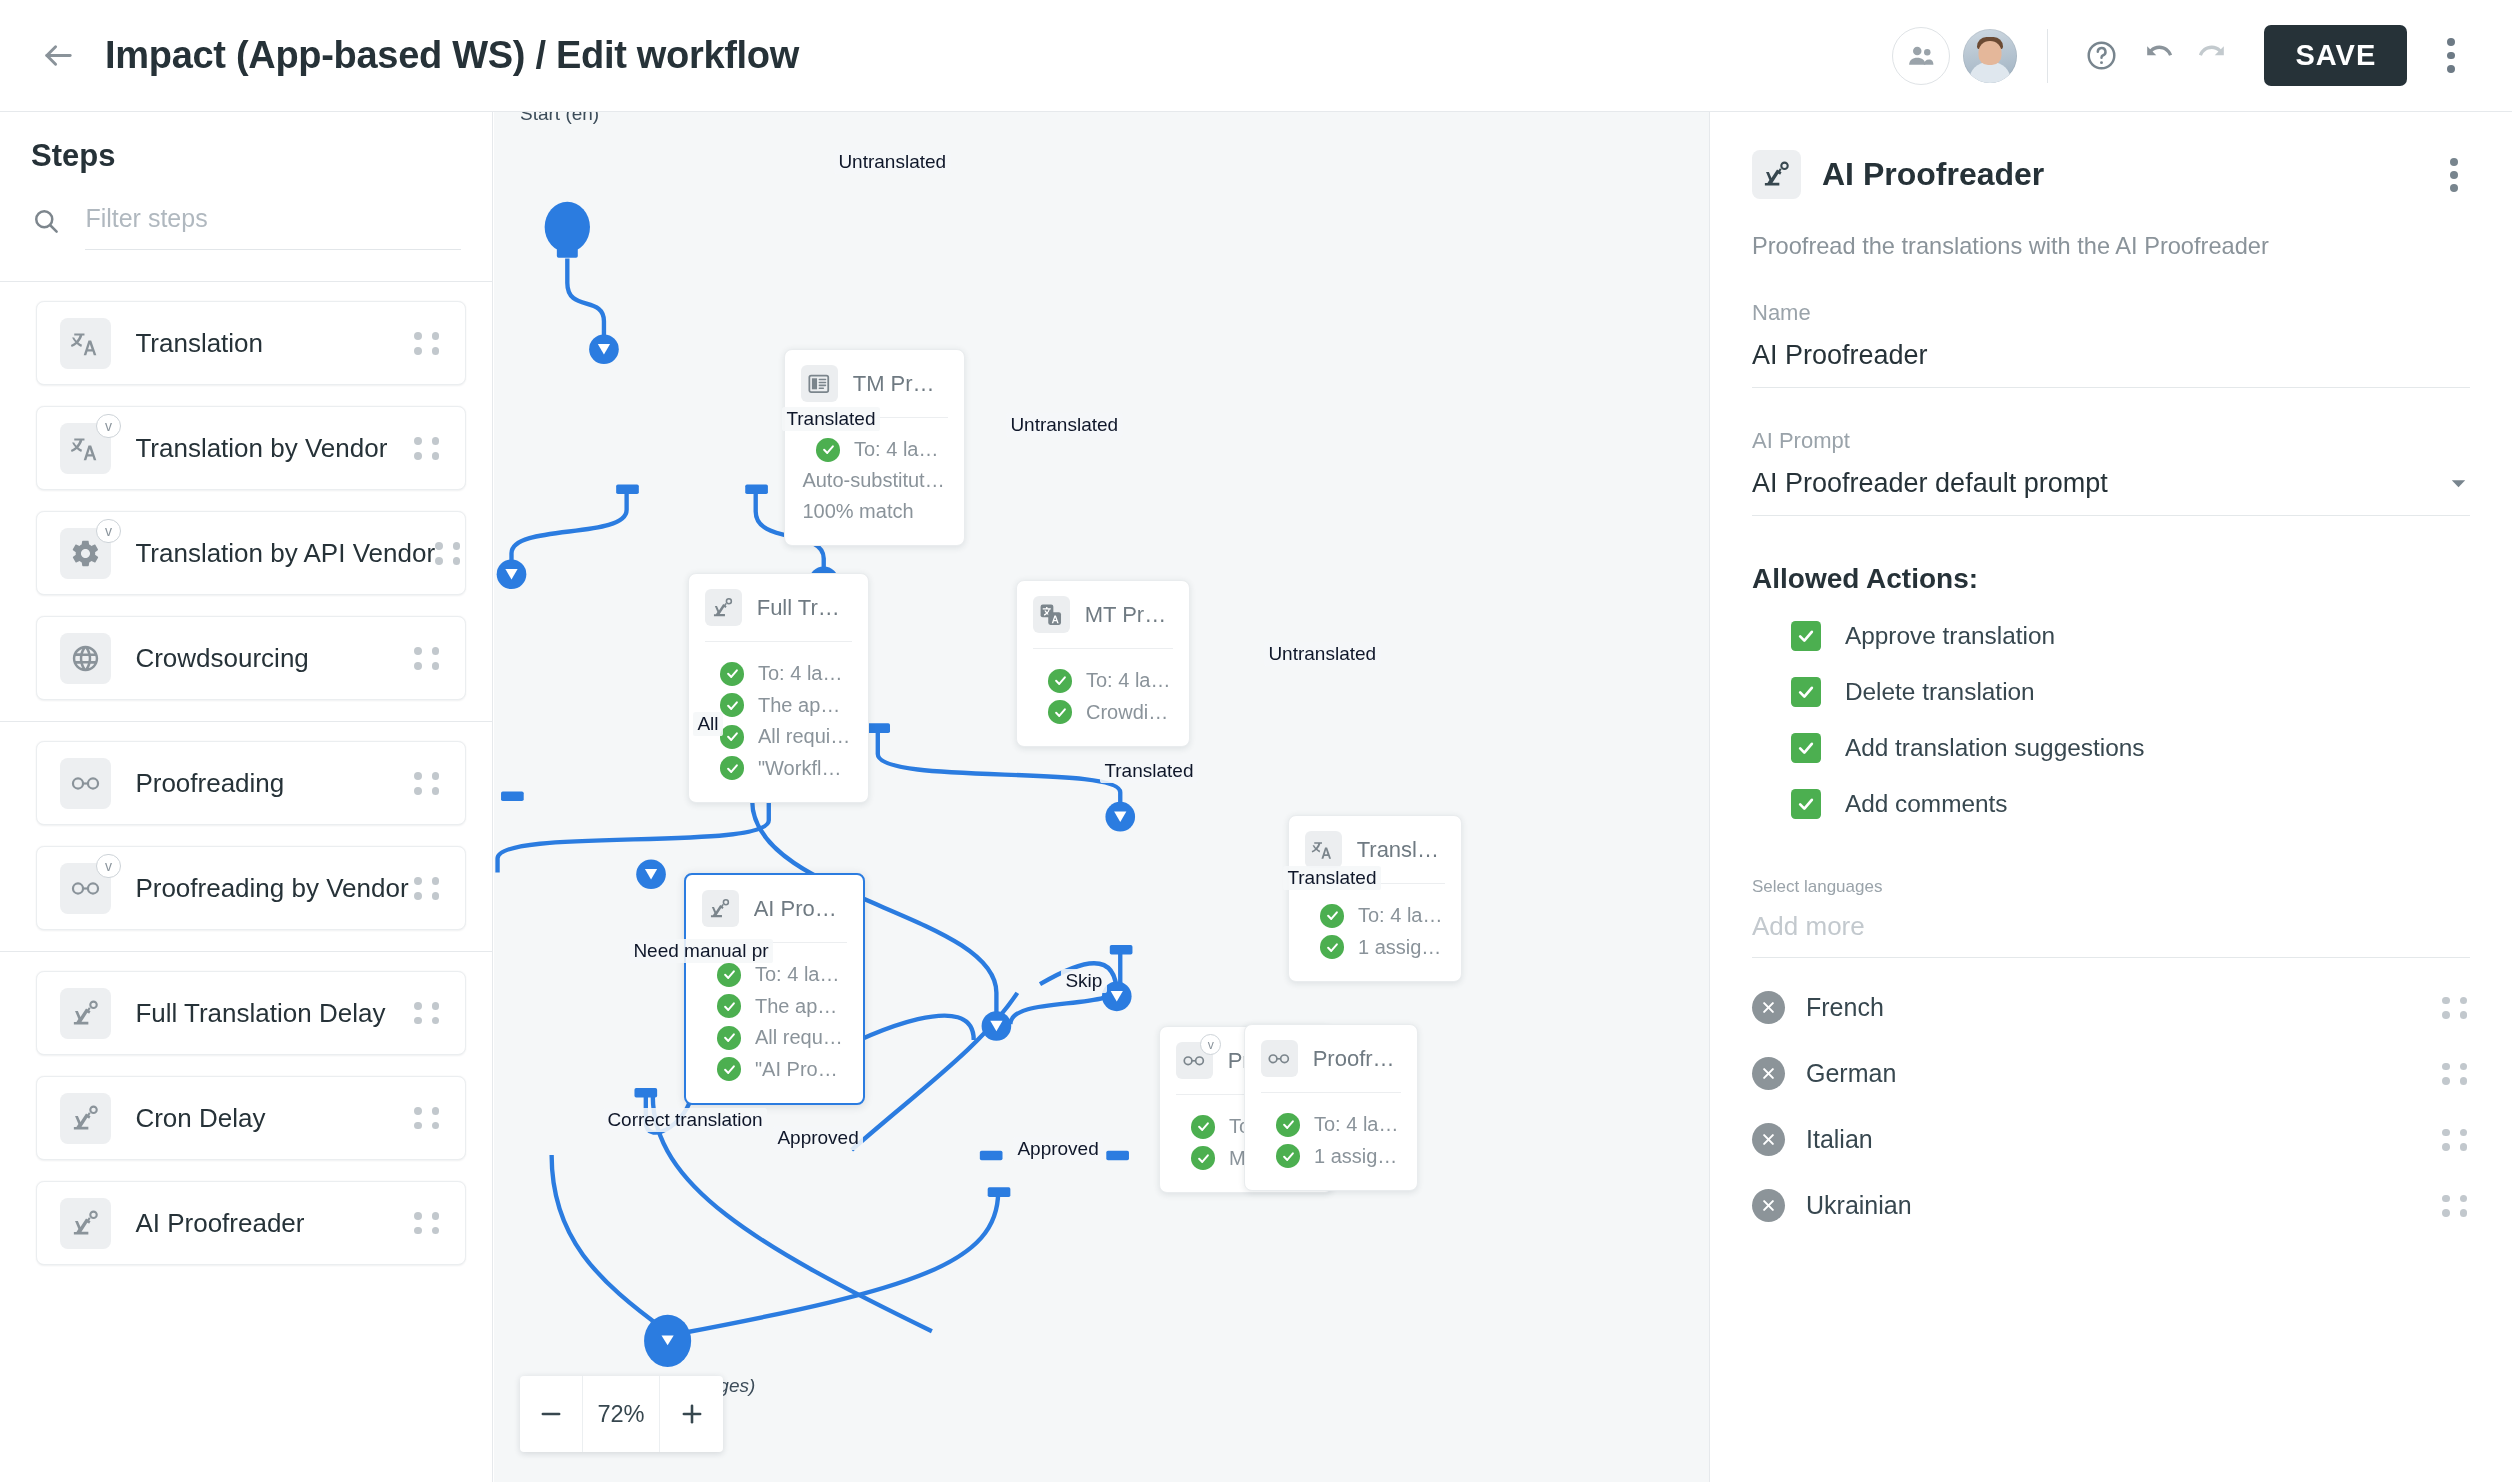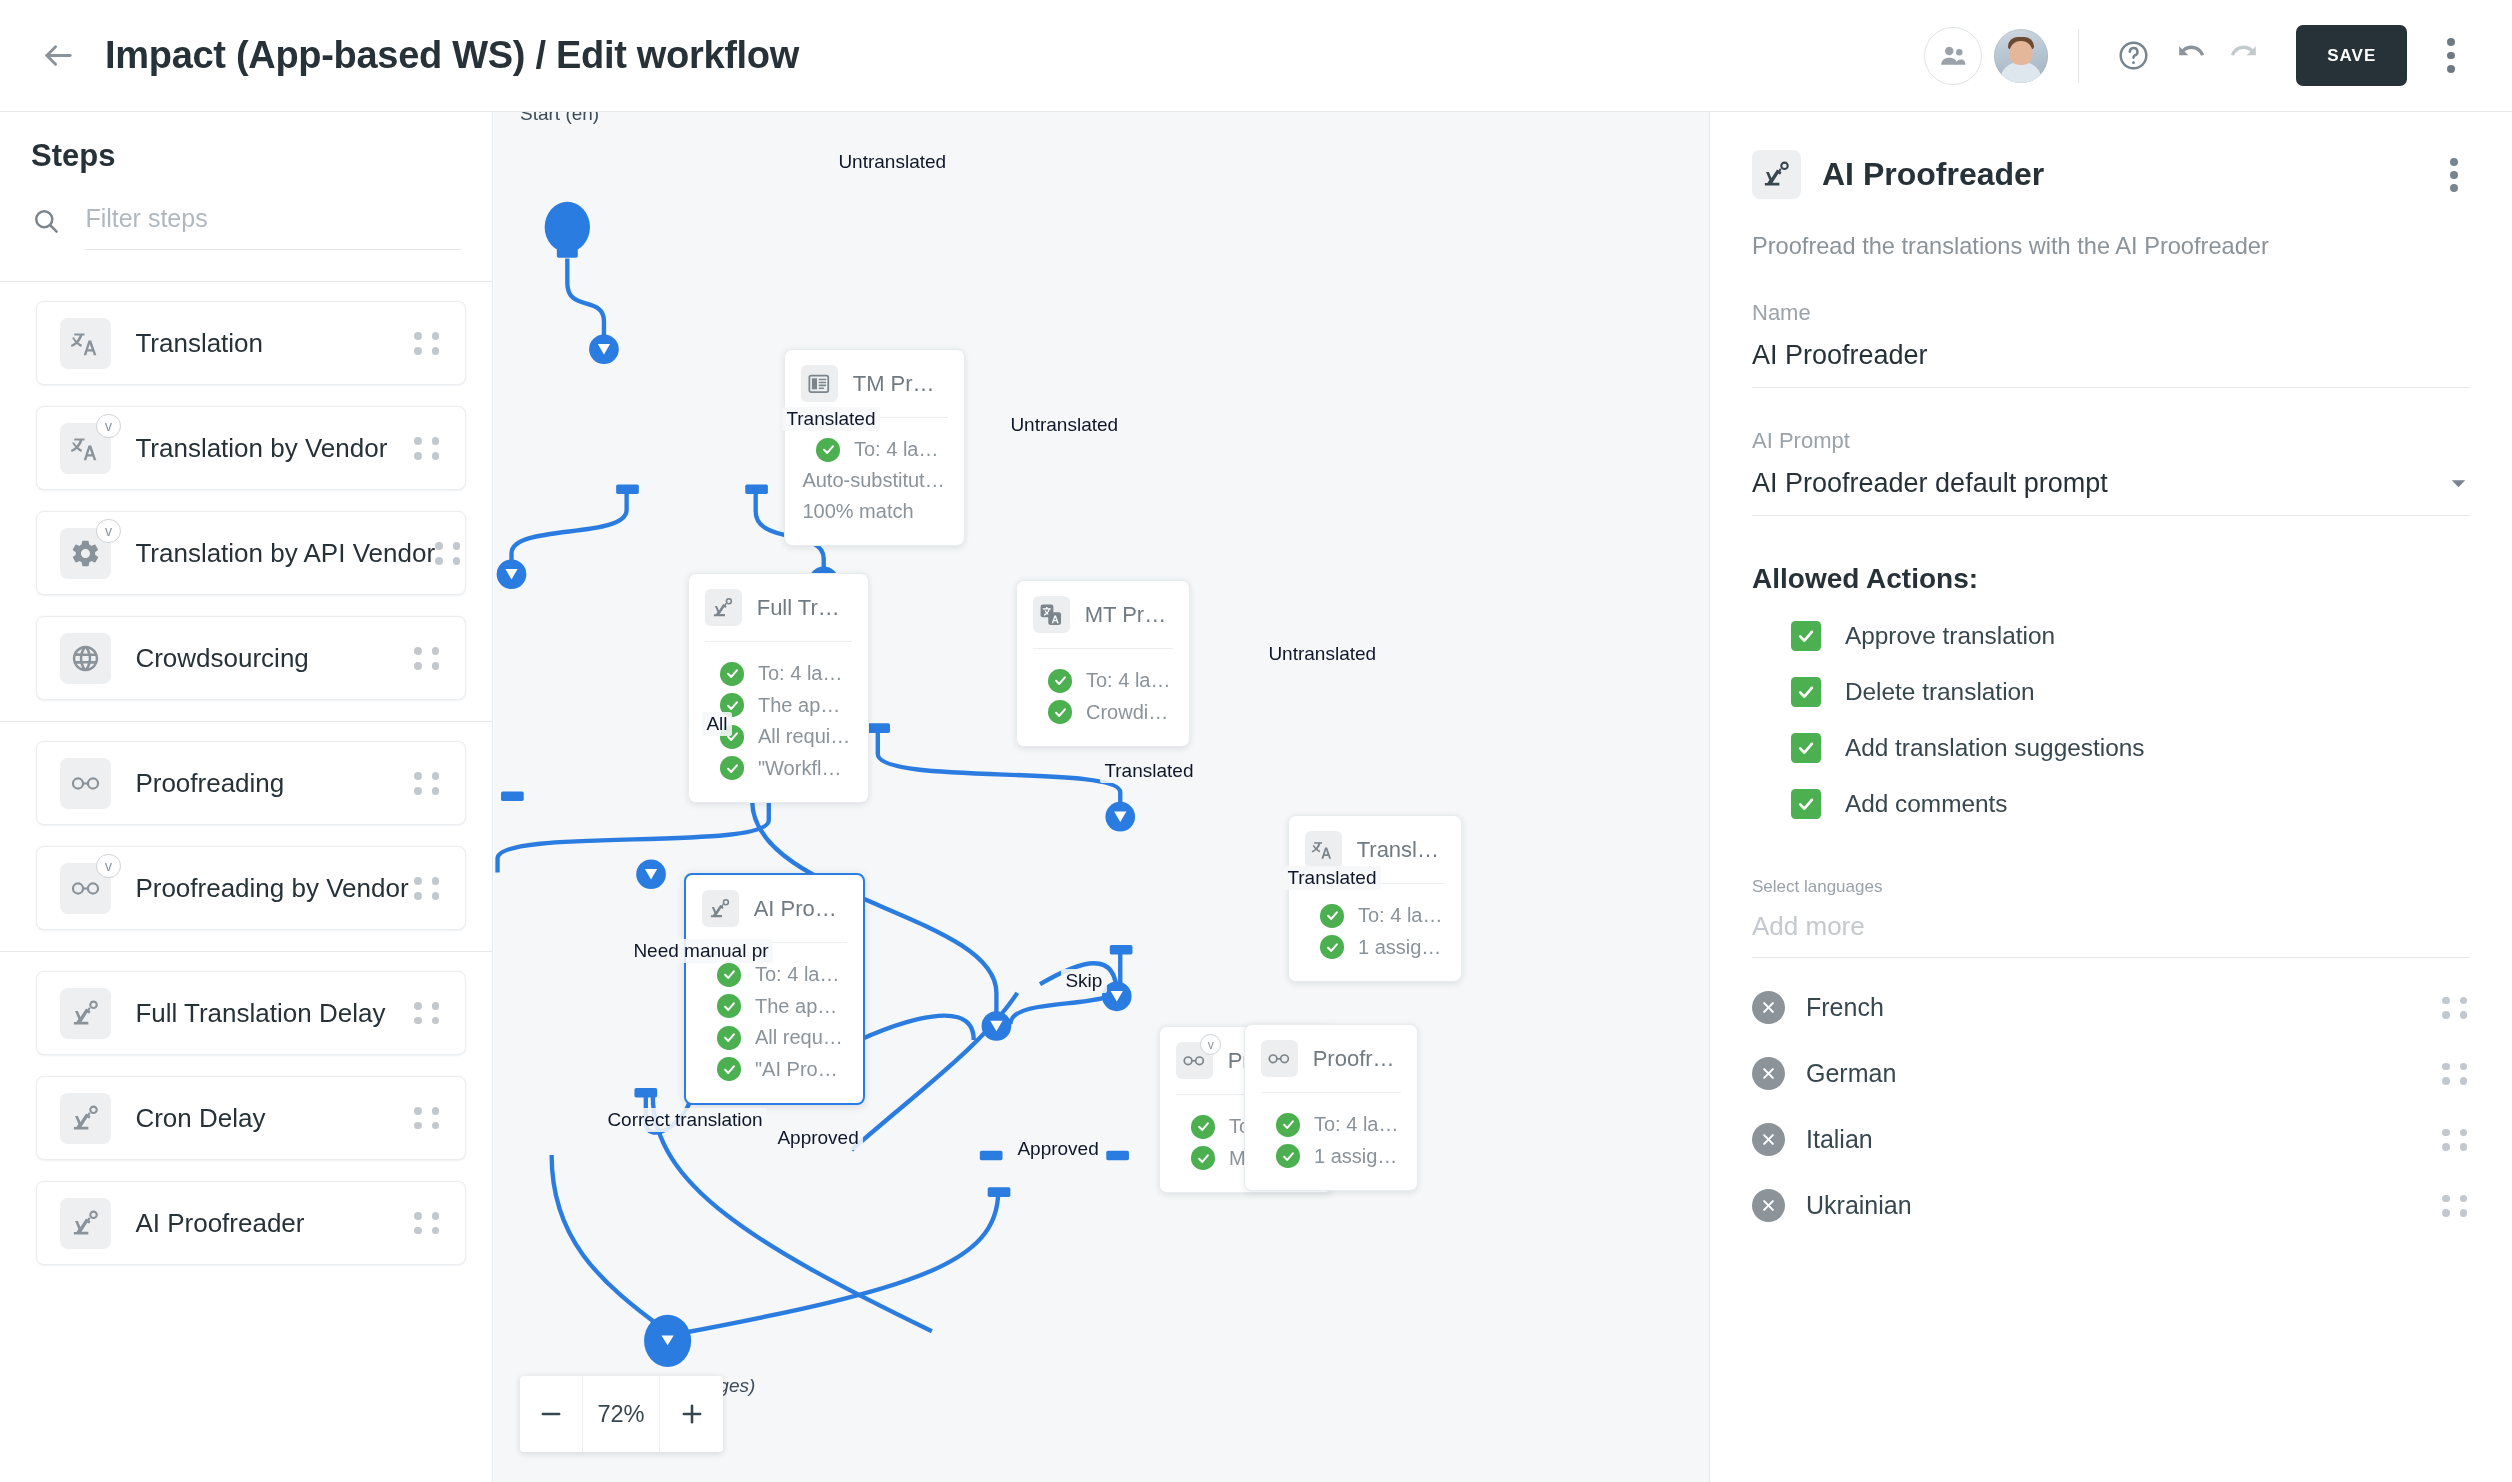--- a/index.html
+++ b/index.html
@@ -58,21 +58,21 @@
     width: 42px; height: 21px; border-radius: 19px 19px 0 0;
     background: #dfe7ee;
   }
   .divider-v { width: 0.9px; height: 54px; background: #e1e5e8; margin: 0 26px 0 30px; }
   .icon-btn {
     width: 56px; height: 56px; display: flex; align-items: center;
     justify-content: center; cursor: pointer; border-radius: 50%;
   }
   .icon-btn svg { width: 33px; height: 33px; }
   .save-btn {
-    background: #263238; color: #fff; font-size: 17px; font-weight: 700;
+    background: #263238; color: #fff; font-size: 29px; font-weight: 700;
     letter-spacing: 1px; border: none; border-radius: 7px;
     padding: 0 31px; height: 61px; margin-left: 23px; cursor: pointer;
     font-family: "Liberation Sans", sans-serif;
   }
   .kebab-btn {
     width: 56px; height: 56px; display: flex; flex-direction: column;
     align-items: center; justify-content: center; gap: 5.2px; cursor: pointer;
     margin-left: 15.7px;
   }
   .kebab-btn span { width: 7.9px; height: 7.9px; border-radius: 50%; background: #6d7a85; }
@@ -793,21 +793,21 @@
             <span>1 assignee</span>
           </div>
         </div>
       </div>
     </div>
   <div id="edge-labels">
       <div class="edge-label" style="left: 340px; top: 38px;">Untranslated</div>
       <div class="edge-label" style="left: 288px; top: 295px;">Translated</div>
       <div class="edge-label" style="left: 512px; top: 301px;">Untranslated</div>
       <div class="edge-label" style="left: 770px; top: 530px;">Untranslated</div>
-      <div class="edge-label" style="left: 208px; top: 600px;">All</div>
+      <div class="edge-label" style="left: 199px; top: 600px;">All</div>
       <div class="edge-label" style="left: 606px; top: 647px;">Translated</div>
       <div class="edge-label" style="left: 789px; top: 754px;">Translated</div>
       <div class="edge-label" style="left: 135px; top: 816px; margin-top: 11px;">Need manual pr</div>
       <div class="edge-label" style="left: 567px; top: 857px;">Skip</div>
       <div class="edge-label" style="left: 109px; top: 996px;">Correct translation</div>
       <div class="edge-label" style="left: 279px; top: 1014px;">Approved</div>
       <div class="edge-label" style="left: 519px; top: 1025px;">Approved</div>
     </div>
 
   <div class="zoom-ctrl">

